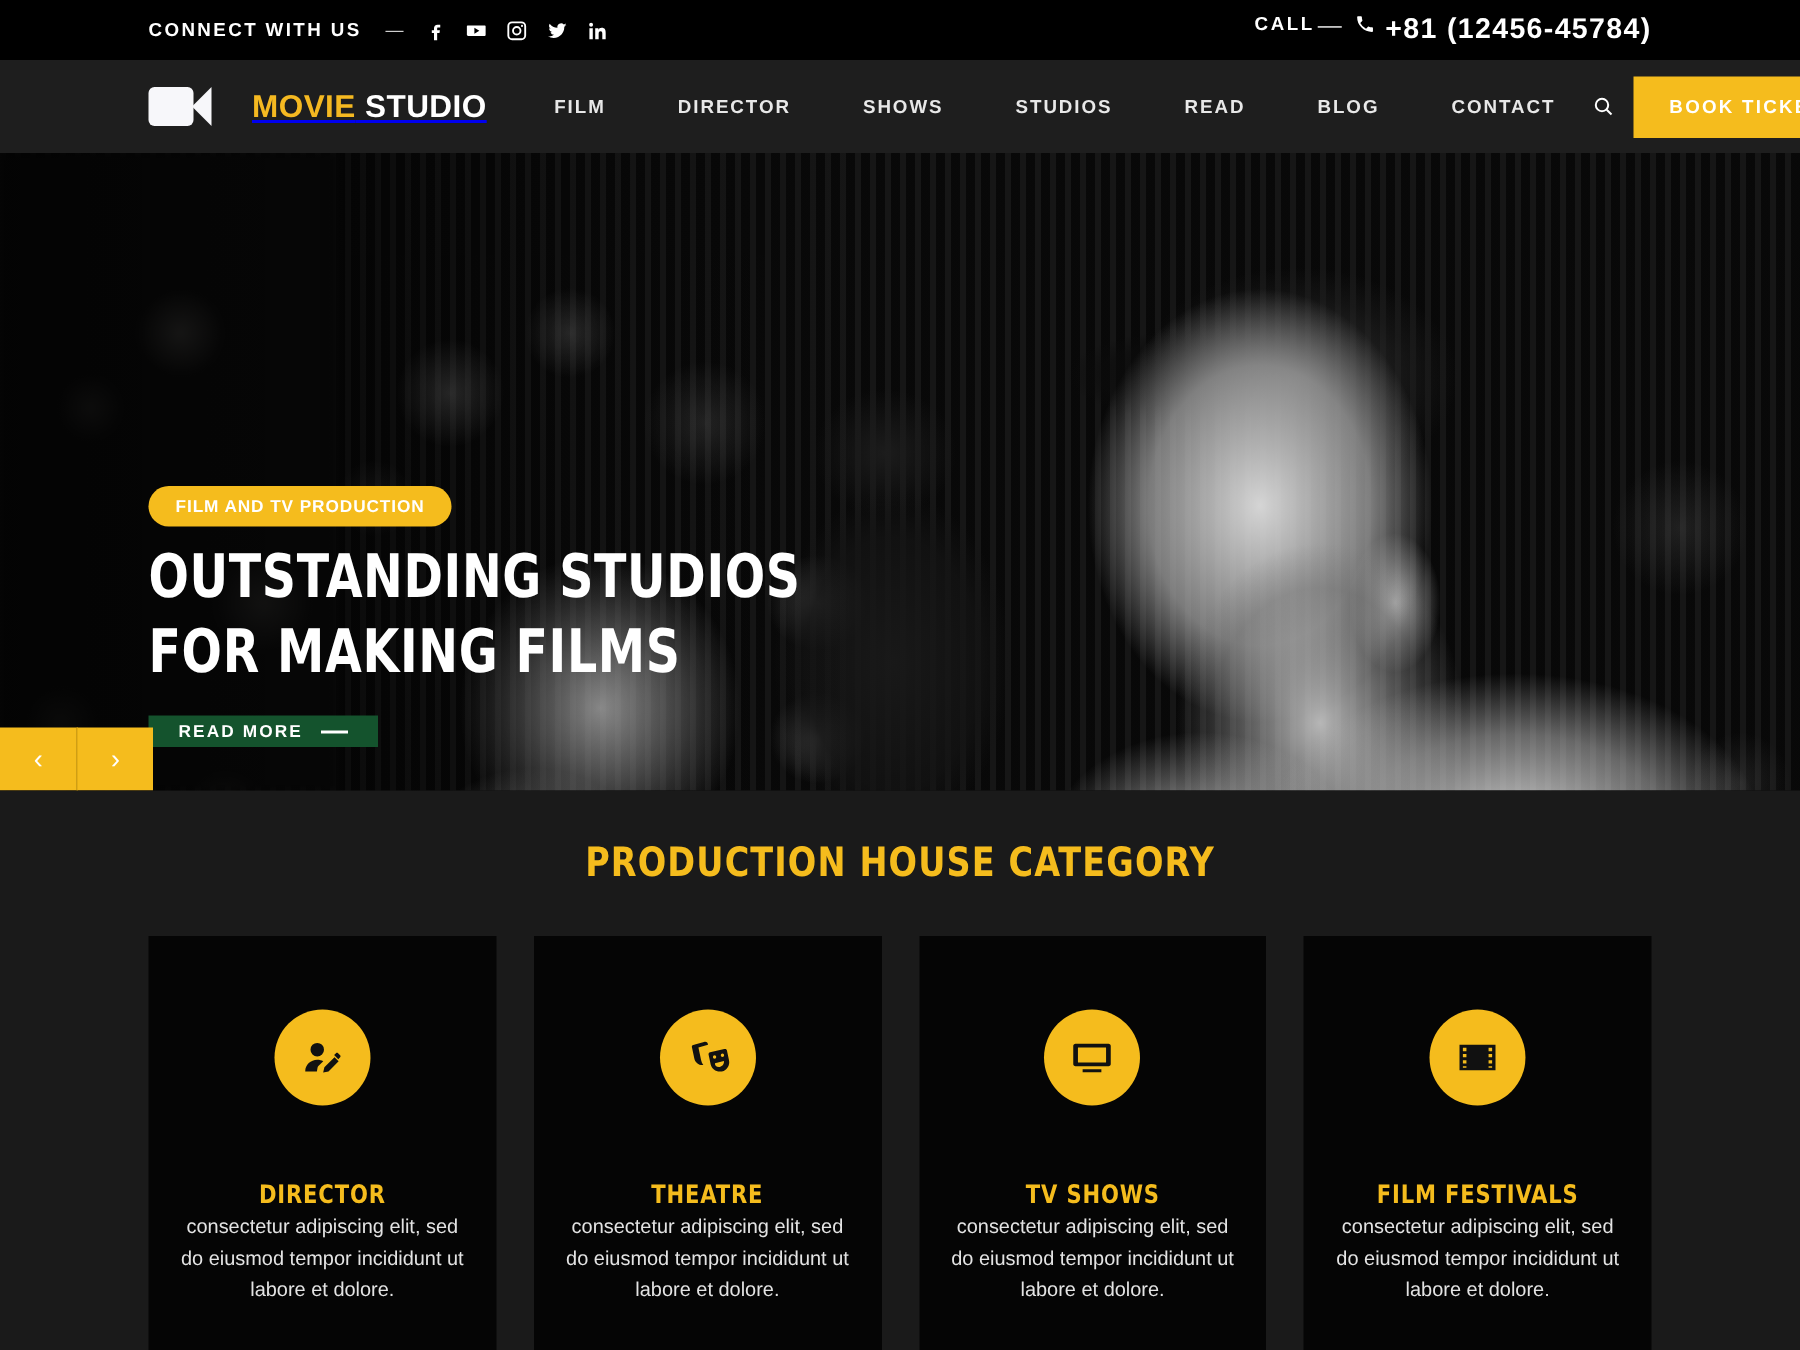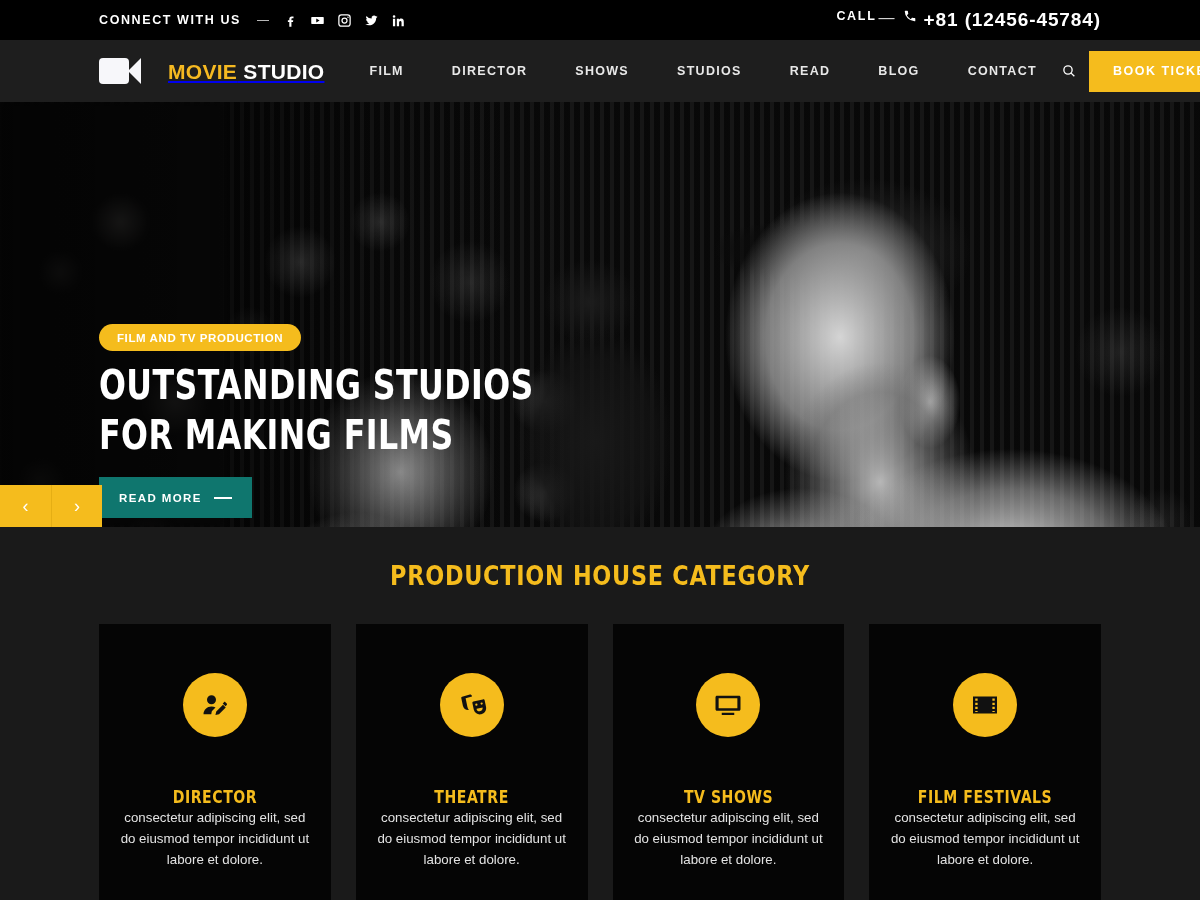--- a/index.html
+++ b/index.html
@@ -139,22 +139,22 @@
   .hero-title {
     position:absolute; left:99px; top:258px;
     font-family:"DejaVu Sans Condensed","Liberation Sans Narrow","Liberation Sans", sans-serif;
     font-size:40px; line-height:50px; font-weight:700;
     letter-spacing:.5px; color:#fff;
     transform:scaleX(.88); transform-origin:left top;
     text-transform:uppercase; white-space:nowrap;
   }
   .read-btn {
     position:absolute; left:99px; top:375px;
-    background:#0f766e; color:#fff; border:none;
-    height:41px; padding:0 20px;
+    background:#14532d; color:#fff; border:none;
+    height:21px; padding:0 20px;
     font-size:11.5px; font-weight:700; letter-spacing:1.4px;
     display:flex; align-items:center; gap:12px; cursor:pointer;
     font-family:"Liberation Sans", sans-serif;
   }
   .slider-nav { position:absolute; left:0; bottom:0; display:flex; }
   .slider-nav button {
     width:51px; height:42px; background:#f5bc1d; border:none; cursor:pointer;
     color:#fff; font-size:18px; line-height:1;
     display:flex; align-items:center; justify-content:center;
   }

